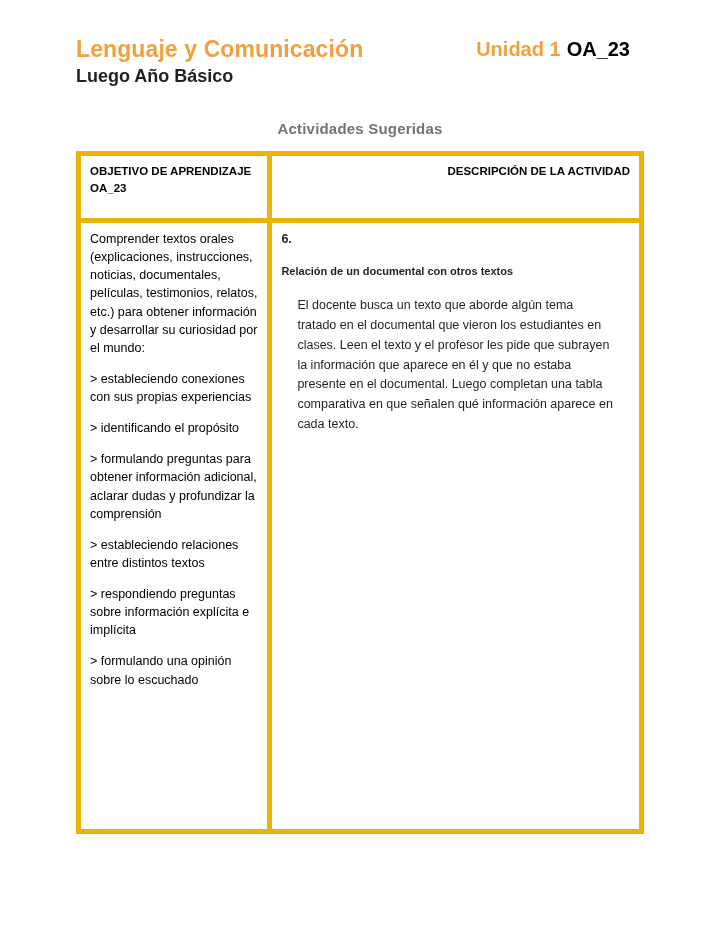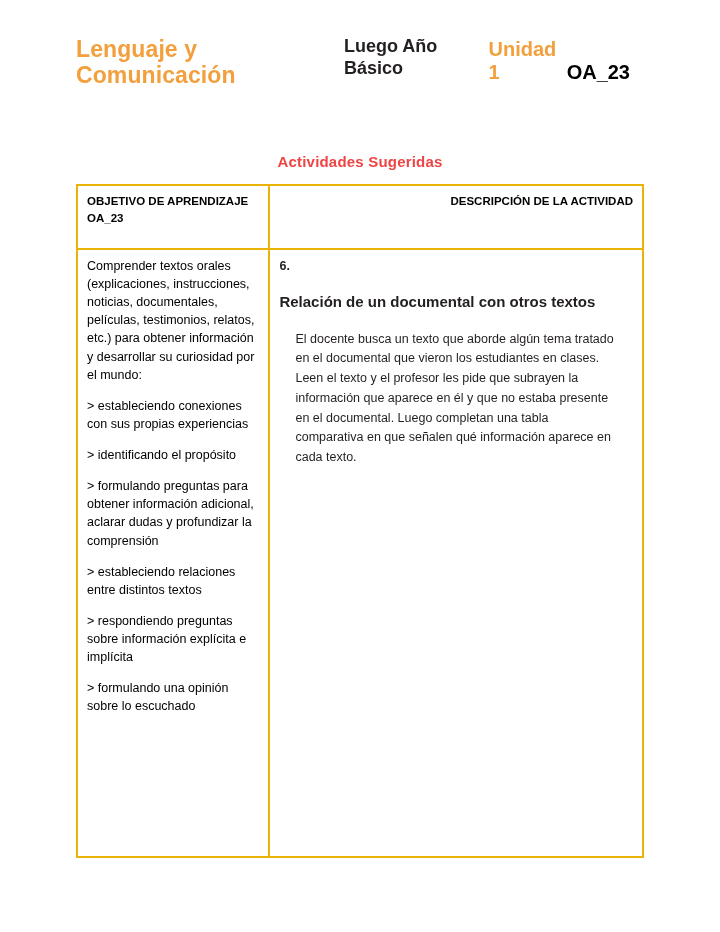--- a/index.html
+++ b/index.html
@@ -22,21 +22,21 @@
     padding: 0 76px;
   }
   .header {
     display: flex;
     justify-content: space-between;
     align-items: flex-start;
     padding-top: 36px;
   }
   .header-left {
     display: flex;
-    flex-direction: row;
+    flex-direction: column;
     gap: 4px;
   }
   .subject-title {
     color: #F2A03D;
     font-size: 23px;
     font-weight: bold;
     line-height: 1.15;
     letter-spacing: 0.1px;
   }
   .grade-title {
@@ -62,33 +62,33 @@
   .oa-label {
     color: #000000;
     font-size: 20px;
     font-weight: bold;
     line-height: 1.15;
   }
   .section-title {
     text-align: center;
     font-size: 15px;
     font-weight: bold;
-    color: #ef4444;
-    margin-top: 64px;
+    color: #737373;
+    margin-top: 32px;
     margin-bottom: 14px;
     letter-spacing: 0.2px;
   }
   table.activity-table {
     width: 100%;
     border-collapse: collapse;
     table-layout: fixed;
   }
   table.activity-table td,
   table.activity-table th {
-    border: 2px solid #eab308;
+    border: 5px solid #eab308;
     vertical-align: top;
     padding: 7px 9px 9px 9px;
   }
   .col-objective {
     width: 34%;
   }
   .col-description {
     width: 66%;
   }
   .th-objective {
@@ -122,21 +122,21 @@
     color: #231F20;
   }
   .activity-number {
     font-weight: bold;
     margin: 0 0 14px 0;
     font-size: 12.5px;
   }
   .activity-heading {
     font-weight: bold;
     margin: 0 0 12px 0;
-    font-size: 15px;
+    font-size: 11px;
   }
   .activity-body {
     margin: 16px;
     font-size: 12.5px;
     line-height: 1.58;
     text-align: left;
   }
 </style>
 </head>
 <body>

